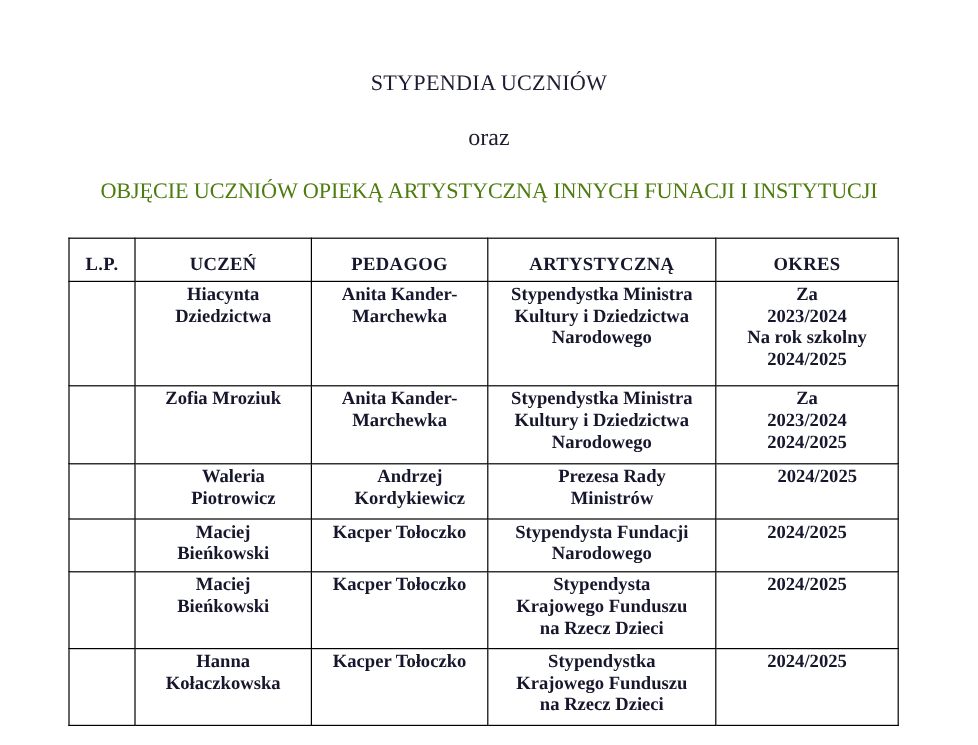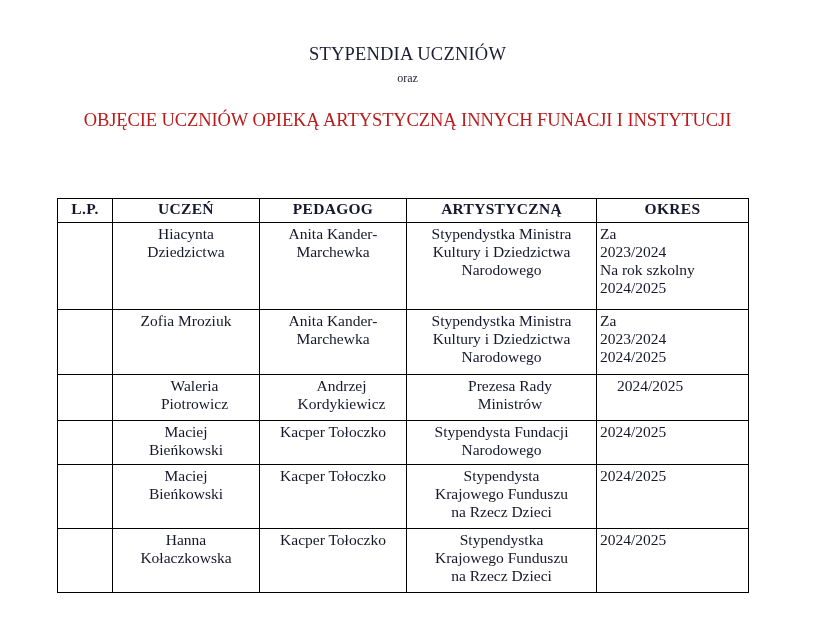--- a/index.html
+++ b/index.html
@@ -30,33 +30,34 @@
     right: 0;
     top: 44px;
     text-align: center;
   }
   .title-main {
     font-size: 18.5px;
     letter-spacing: 0.2px;
     line-height: 1.1;
     color: #1c1c32;
     white-space: nowrap;
+    margin-top: 16px;
   }
   .title-conj {
-    margin-top: 8px;
-    font-size: 12px;
+    margin-top: 24px;
+    font-size: 20px;
     line-height: 1.1;
     color: #1c1c32;
   }
   .title-sub {
     margin-top: 24px;
     font-size: 18.5px;
     letter-spacing: -0.1px;
     line-height: 1.1;
-    color: #b91c1c;
+    color: #4d7c0f;
     white-space: nowrap;
   }
 
   
   .table-wrap {
     position: absolute;
     left: 57px;
     top: 198px;
     width: 691px;
   }
@@ -78,31 +79,31 @@
     border: 1px solid #000000;
     vertical-align: top;
     padding: 2px 3px 3px 3px;
     line-height: 1.17;
   }
   table.achievements thead th {
     text-align: center;
     font-weight: bold;
     font-size: 15.5px;
     letter-spacing: 0.3px;
-    padding-top: 0;
+    padding-top: 12px;
     padding-bottom: 3px;
     height: 20px;
     vertical-align: middle;
   }
   td.cell-lp { }
   td.cell-center { text-align: center; }
   td.cell-ped-left { text-align: center; }
-  td.cell-okres-left { padding-left: 0; }
-
-  td .line { display: block; }
+  td.cell-okres-left { text-align: center; padding-left: 0; }
+
+  td .line { display: block; font-weight: bold; }
 
   
   tr.r0 td { height: 81px; }
   tr.r1 td { height: 59px; }
   tr.r2 td { height: 40px; padding-left: 20px; }
   tr.r3 td { height: 38px; }
   tr.r4 td { height: 58px; }
   tr.r5 td { height: 58px; }
 </style>
 </head>

